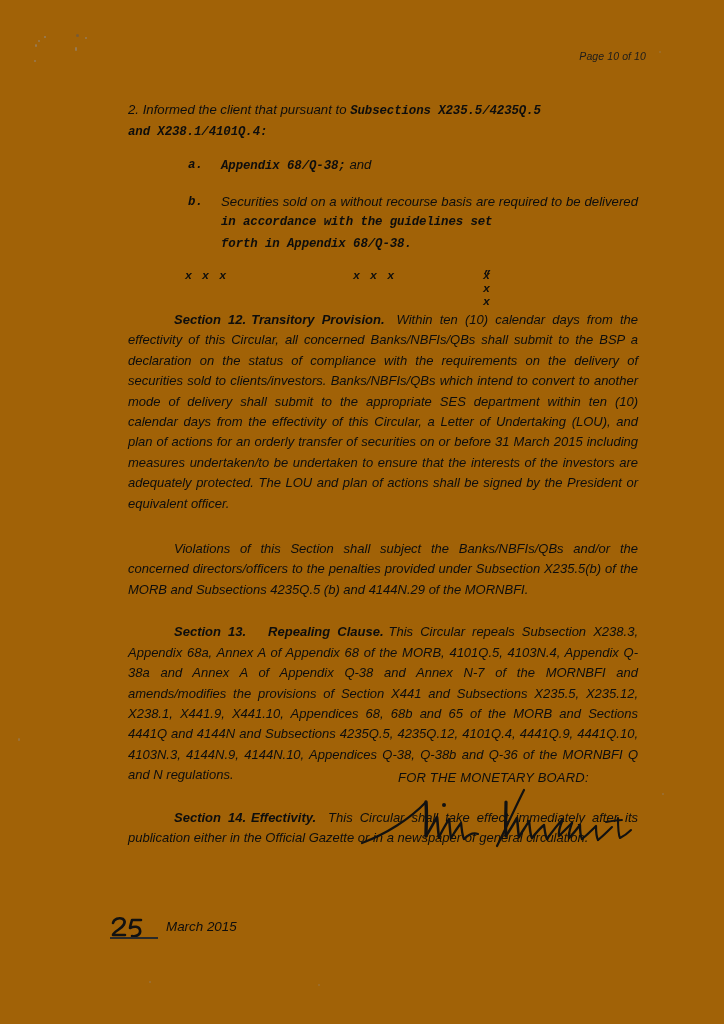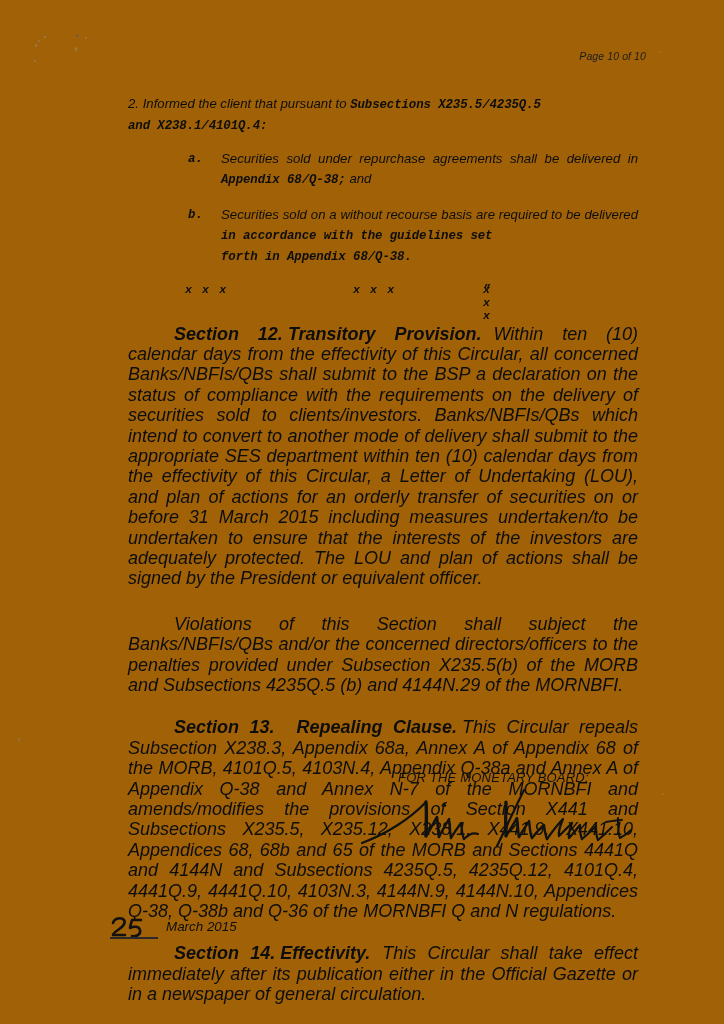--- a/index.html
+++ b/index.html
@@ -34,21 +34,21 @@
     top: 50px;
     right: 78px;
     font-size: 10.5px;
     letter-spacing: .1px;
     color: #1c1c1c;
   }
 
   .content {
     position: absolute;
     left: 128px;
-    top: 94px;
+    top: 100px;
     width: 510px;
   }
 
   
   .quote-block { margin-bottom: 4px; }
 
   .numbered-item {
     position: relative;
     font-size: 13.2px;
     line-height: 19px;
@@ -106,21 +106,21 @@
   .xxx-b { left: 225px; }
   .xxx-c { left: 355px; }
   .xxx-c sup {
     font-size: 12px;
     vertical-align: super;
     letter-spacing: 0;
   }
 
   
   .para {
-    font-size: 18px;
+    font-size: 13px;
     line-height: 20.4px;
     text-align: justify;
     margin: 0 0 19px 0;
     text-indent: 0;
   }
   .para .indent { display: inline-block; width: 46px; }
   .para b, .para .bold { font-weight: bold; }
   .sec-gap { display: inline-block; width: 12px; }
   .sec-gap-wide { display: inline-block; width: 22px; }
 
@@ -217,21 +217,20 @@
 
     <div class="quote-block">
 
       <div class="numbered-item lead">
         <span class="prop">2.</span><span class="prop"> </span><span class="prop">Informed the client that pursuant to </span><span class="mono">Subsections X235.5/4235Q.5</span><br>
         <span class="mono">and X238.1/4101Q.4:</span>
       </div>
 
       <div class="sub-item">
         <span class="sub-marker">a.</span>
-        <span class="prop">Securities sold under repurchase agreements shall be delivered in</span>
         <span class="mono">Appendix 68/Q-38;</span><span class="prop"> and</span>
       </div>
 
       <div class="sub-item">
         <span class="sub-marker">b.</span>
         <span class="prop">Securities sold on a without recourse basis are required to be</span>
         <span class="prop">delivered </span><span class="mono">in accordance with the guidelines set</span><br>
         <span class="mono">forth in Appendix 68/Q-38.</span>
       </div>
 

